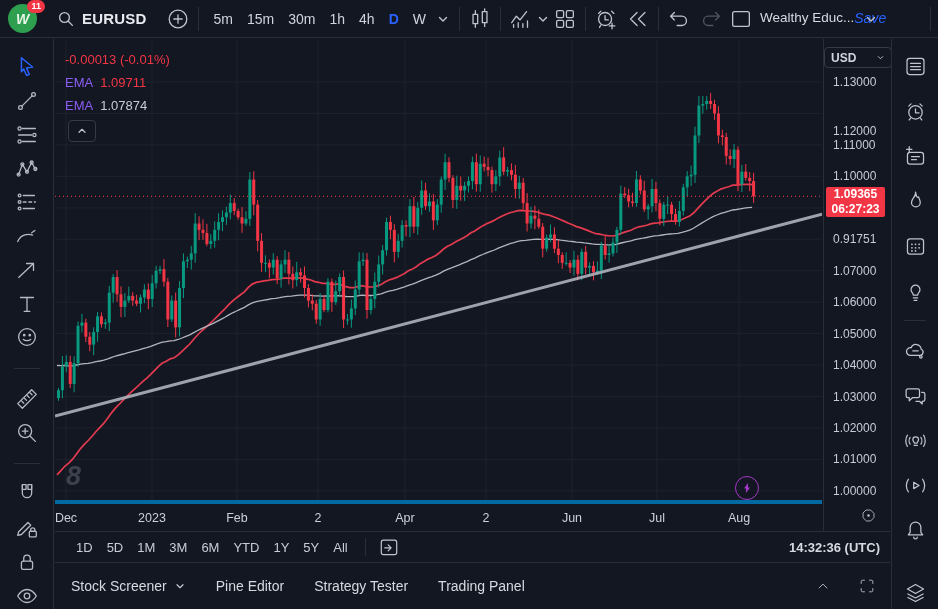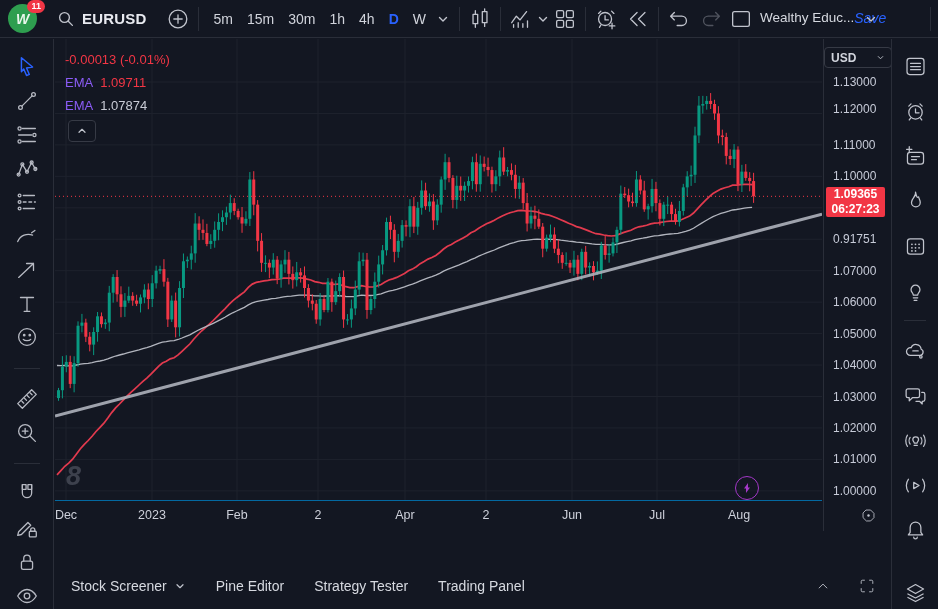--- a/index.html
+++ b/index.html
@@ -43,21 +43,21 @@
   .collapsebtn{position:absolute;left:13px;top:81px;width:26px;height:20px;border:1px solid #363a45;border-radius:4px;background:rgba(19,23,34,.8);display:flex;align-items:center;justify-content:center;cursor:pointer;z-index:5;}
   .watermark{position:absolute;left:11px;top:422px;z-index:1;font-weight:700;font-style:italic;font-size:27px;color:#3d414d;letter-spacing:1px;user-select:none;}
   .boost{position:absolute;left:680px;top:437px;width:22px;height:22px;border:1.6px solid #a438c8;border-radius:50%;display:flex;align-items:center;justify-content:center;cursor:pointer;z-index:4;background:rgba(19,23,34,.4);}
   
   .pricecol{position:absolute;top:39px;right:48px;width:67px;height:492px;border-left:1px solid #2a2e39;box-sizing:border-box;}
   .usdsel{margin:8px auto 0;width:68px;height:21px;border:1px solid #363a45;border-radius:4px;display:flex;align-items:center;justify-content:space-between;padding:0 6px;font-size:12px;font-weight:700;color:#d1d4dc;cursor:pointer;box-sizing:border-box;}
   .ytick{position:absolute;left:9px;font-size:12px;color:#c7cbd8;}
   .pricebadge{position:absolute;left:2px;right:5px;background:#f23645;border-radius:2px;color:#fff;text-align:center;font-size:12px;font-weight:700;line-height:15px;padding:0;z-index:3;}
   .gearbtn{position:absolute;right:13px;bottom:7px;cursor:pointer;}
   
-  .timeaxis{position:absolute;left:55px;top:500px;width:767px;height:31px;border-top:1px solid #0369a1;box-sizing:border-box;}
+  .timeaxis{position:absolute;left:55px;top:500px;width:767px;height:31px;border-top:4px solid #0369a1;box-sizing:border-box;}
   .xtick{position:absolute;top:7px;width:56px;margin-left:-28px;text-align:center;font-size:12.5px;color:#cdd0da;}
   
   .rangebar{position:absolute;left:55px;top:531px;right:48px;height:32px;border-top:1px solid #2a2e39;border-bottom:1px solid #2a2e39;display:flex;align-items:center;padding:0 10px 0 14px;box-sizing:border-box;}
   .rng{font-size:13px;font-weight:500;color:#c9ccd6;padding:3px 7px;border-radius:4px;cursor:pointer;}
   .clock{margin-left:auto;font-size:13px;font-weight:600;color:#d6d9e0;cursor:pointer;}
   
   .footer{position:absolute;left:55px;top:563px;right:48px;bottom:0;display:flex;align-items:center;padding:0 10px 0 16px;box-sizing:border-box;gap:30px;}
   .ftab{font-size:14px;font-weight:500;color:#d6d9e0;display:flex;align-items:center;gap:7px;cursor:pointer;white-space:nowrap;}
   .fright{margin-left:auto;display:flex;align-items:center;gap:18px;}
 </style>
@@ -685,21 +685,21 @@
 
   <div class="pricecol">
     <div class="usdsel">
       <span>USD</span>
       <svg width="9" height="9" viewBox="0 0 14 14" class="ic">
           <path d="M3.5 5.5l3.5 3.5 3.5-3.5"></path>
         </svg>
     </div>
     <div id="yticks">
         <div class="ytick" style="top: 36px;">1.13000</div>
-        <div class="ytick" style="top: 63px;">1.12000</div>
+        <div class="ytick" style="top: 85px;">1.12000</div>
         <div class="ytick" style="top: 98.9px;">1.11000</div>
         <div class="ytick" style="top: 130.35px;">1.10000</div>
         <div class="ytick" style="top: 193.25px;">0.91751</div>
         <div class="ytick" style="top: 224.7px;">1.07000</div>
         <div class="ytick" style="top: 256.15px;">1.06000</div>
         <div class="ytick" style="top: 287.6px;">1.05000</div>
         <div class="ytick" style="top: 319.05px;">1.04000</div>
         <div class="ytick" style="top: 350.5px;">1.03000</div>
         <div class="ytick" style="top: 381.95px;">1.02000</div>
         <div class="ytick" style="top: 413.4px;">1.01000</div>
@@ -722,20 +722,39 @@
       <div class="xtick" style="left: 97px;">2023</div>
       <div class="xtick" style="left: 182px;">Feb</div>
       <div class="xtick" style="left: 263px;">2</div>
       <div class="xtick" style="left: 350px;">Apr</div>
       <div class="xtick" style="left: 431px;">2</div>
       <div class="xtick" style="left: 517px;">Jun</div>
       <div class="xtick" style="left: 602px;">Jul</div>
       <div class="xtick" style="left: 684px;">Aug</div>
     </div>
 
+  <div class="rangebar">
+    <span class="rng">1D</span>
+    <span class="rng">5D</span>
+    <span class="rng">1M</span>
+    <span class="rng">3M</span>
+    <span class="rng">6M</span>
+    <span class="rng">YTD</span>
+    <span class="rng">1Y</span>
+    <span class="rng">5Y</span>
+    <span class="rng">All</span>
+    <div class="sep" style="height:18px;margin:0 10px"></div>
+    <div class="tbtn">
+        <svg width="24" height="24" viewBox="0 0 28 28" class="ic">
+          <rect x="5" y="6" width="18" height="17" rx="2.5"></rect>
+          <path d="M9 15h7M13 11.5l3.5 3.5-3.5 3.5"></path>
+        </svg>
+      </div>
+    <span class="clock">14:32:36 (UTC)</span>
+  </div>
 
   <div class="footer">
     <span class="ftab">
       <span>Stock Screener</span>
       <svg width="12" height="12" viewBox="0 0 14 14" class="ic">
           <path d="M3.5 5.5l3.5 3.5 3.5-3.5"></path>
         </svg>
     </span>
     <span class="ftab">
         <span>Pine Editor</span>

